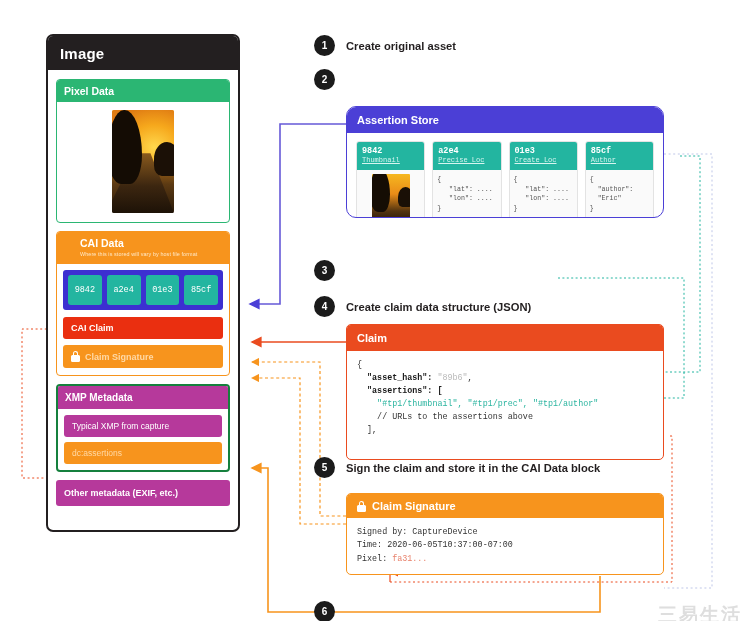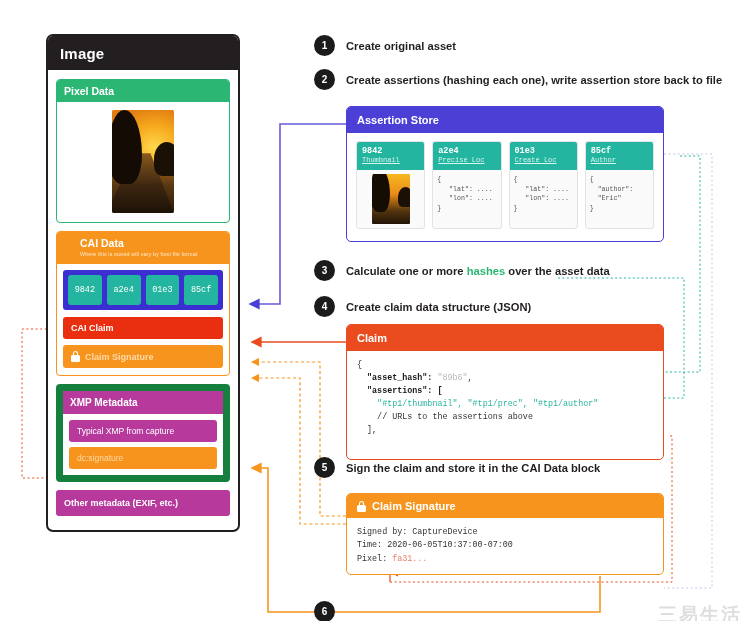--- a/index.html
+++ b/index.html
@@ -70,21 +70,21 @@
   .claim-bar { background:#ea2f10; }
   .sig-bar { background:#f7941d; display:flex; align-items:center; gap:5px; }
   .lock {
     width:9px; height:11px; position:relative; flex:none;
   }
   .lock .body { position:absolute; bottom:0; left:0; width:9px; height:7px; background:#fff; border-radius:1.5px; }
   .lock .shackle { position:absolute; top:0; left:2px; width:5px; height:5px;
     border:1.6px solid #fff; border-bottom:none; border-radius:3px 3px 0 0; }
 
   
-  .xmp-box { border:7px solid #15803d; border-radius:4px; background:#fff; overflow:hidden; }
+  .xmp-box { border:2px solid #15803d; border-radius:4px; background:#fff; overflow:hidden; }
   .xmp-head { background:#b6399b; color:#fff; font-size:10px; font-weight:bold; padding:6px 7px; }
   .xmp-inner { padding:6px; }
   .xmp-row { border-radius:3px; padding:6px 8px; font-size:8.5px; color:#fff; margin-bottom:5px; }
   .xmp-typ { background:#b6399b; }
   .xmp-prov { background:#f7941d; margin-bottom:0; color:#ffd9a6; }
   .other-meta { background:#b6399b; color:#fff; font-size:9px; font-weight:bold;
                 border-radius:3px; padding:8px; margin-top:8px; }
 
   
   .step { position:absolute; display:flex; align-items:center; gap:11px; }
@@ -92,22 +92,22 @@
     width:21px; height:21px; border-radius:50%; background:#1b1b1b; color:#fff;
     font-size:10px; font-weight:bold; display:flex; align-items:center; justify-content:center;
     flex:none;
   }
   .step-text { font-size:11.2px; font-weight:bold; color:#231f20; white-space:nowrap; }
   .hl-green { color:#2bb673; }
   .hl-orange { color:#f7941d; }
 
   
   .astore {
-    position:absolute; left:346px; top:90px; width:318px; height:136px;
-    border:1px solid #4b3fd6; border-radius:5px; background:#fff; overflow:hidden;
+    position:absolute; left:346px; top:90px; width:318px; height:112px;
+    border:1px solid #4b3fd6; border-radius:10px; background:#fff; overflow:hidden;
   }
   .astore-head { background:#4b3fd6; color:#fff; font-size:11px; font-weight:bold; padding:7px 10px; }
   .astore-body { display:flex; gap:7px; padding:8px 9px; }
   .acard { flex:1; border:1px solid #e3e3e3; border-radius:3px; overflow:hidden; background:#fafafa; }
   .acard-head { background:#23b5a0; color:#fff; padding:4px 5px 5px 5px; }
   .acard-id { font-family:"Liberation Mono", monospace; font-size:8.5px; font-weight:bold; line-height:1.2; }
   .acard-lbl { font-family:"Liberation Mono", monospace; font-size:7px; line-height:1.3; color:#d7f5ef;text-decoration:underline; }
   .acard-body {
     padding:5px 4px; min-height:58px;
     font-family:"Liberation Mono", monospace; font-size:6.6px; color:#555; line-height:1.45;
@@ -239,41 +239,39 @@
             </span>
             <span style="color:#ffd9a6;">Claim Signature</span>
           </div>
         </div>
       </div>
 
       <div class="xmp-box block">
         <div class="xmp-head">XMP Metadata</div>
         <div class="xmp-inner">
           <div class="xmp-row xmp-typ">Typical XMP from capture</div>
-          <div class="xmp-row xmp-prov">dc:signature</div>
+          <div class="xmp-row xmp-prov">dc:assertions</div>
         </div>
       </div>
 
       <div class="other-meta">Other metadata (EXIF, etc.)</div>
     </div>
   </div>
 
   <div class="step" style="left:314px; top:19px;">
     <div class="bullet">1</div>
     <div class="step-text">Create original asset</div>
   </div>
 
   <div class="step" style="left:314px; top:53px;">
     <div class="bullet">2</div>
-    <div class="step-text">Create assertions (hashing each one), write assertion store back to file</div>
   </div>
 
   <div class="step" style="left:314px; top:244px;">
     <div class="bullet">3</div>
-    <div class="step-text"><span>Calculate one or more </span><span class="hl-green">hashes</span><span> over the asset data</span></div>
   </div>
 
   <div class="step" style="left:314px; top:280px;">
     <div class="bullet">4</div>
     <div class="step-text">Create claim data structure (JSON)</div>
   </div>
 
   <div class="step" style="left:314px; top:441px;">
     <div class="bullet">5</div>
     <div class="step-text">Sign the claim and store it in the CAI Data block</div>

